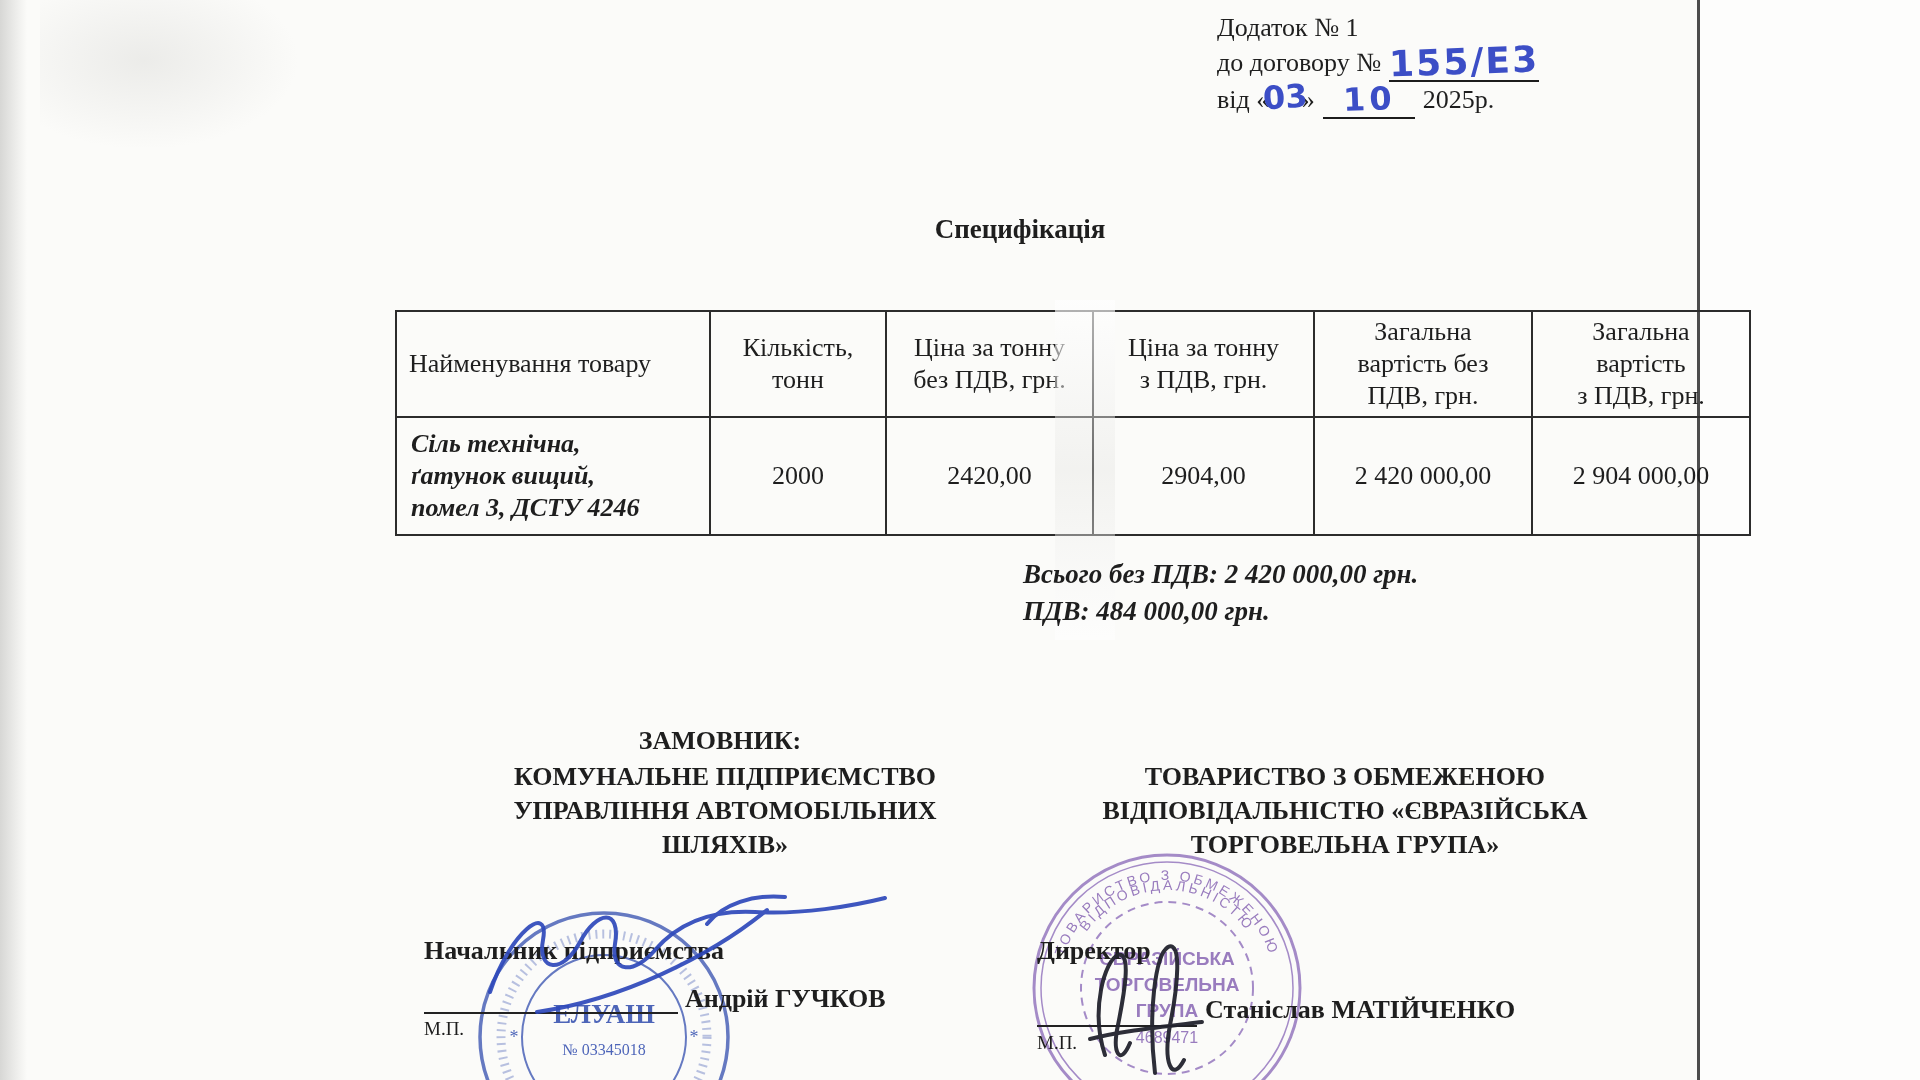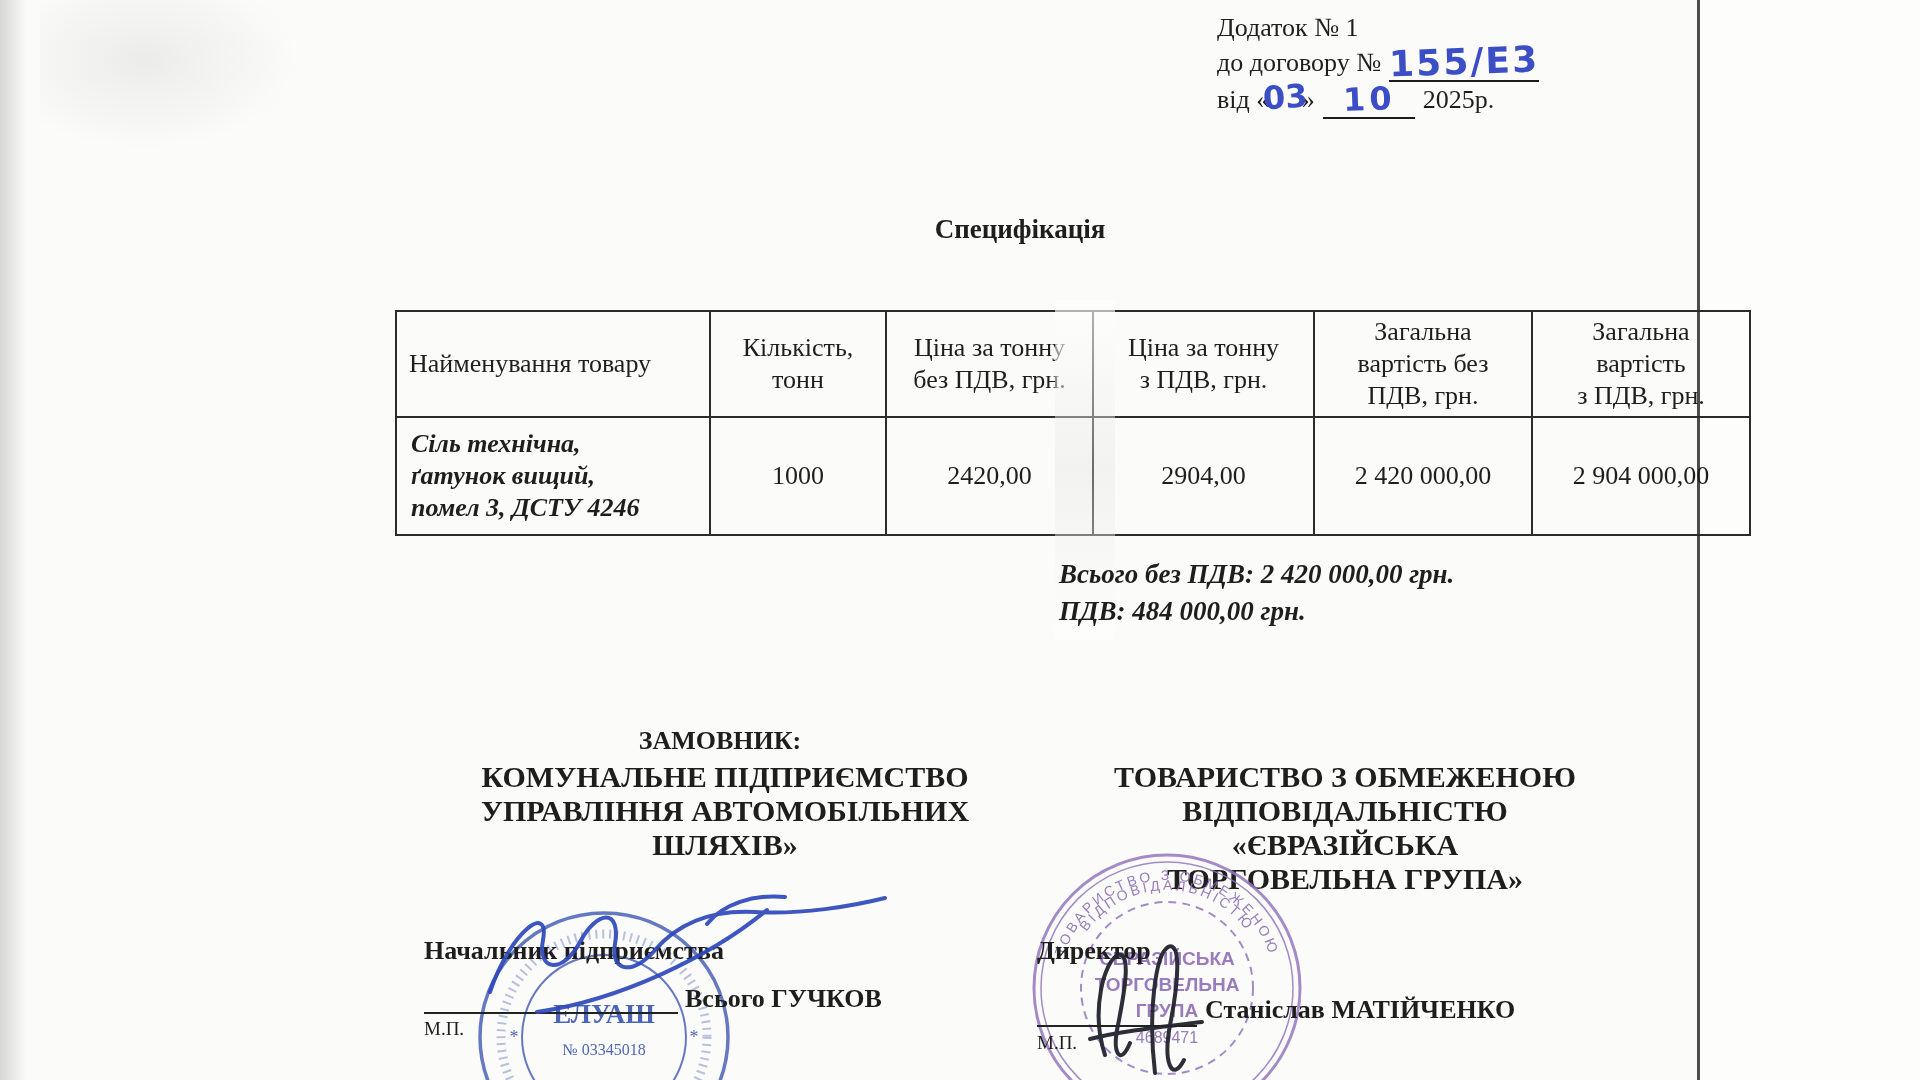--- a/index.html
+++ b/index.html
@@ -31,25 +31,25 @@
   .spec-table{position:absolute;left:395px;top:310px;border-collapse:collapse;table-layout:fixed;}
   .spec-table td{border:2px solid #2c2c2c;font-size:26px;text-align:center;vertical-align:middle;
                  padding:4px 8px;line-height:32px;}
   .pre{white-space:pre-line;}
   .c1{width:290px;border-radius:29px;} .c2{width:158px;} .c3{width:189px;} .c4{width:203px;} .c5{width:200px;} .c6{width:200px;}
   .hrow td{height:96px;font-weight:normal;}
   .drow td{height:108px;}
   .cell-name-h{text-align:left !important;padding-left:12px !important;}
   .cell-name{text-align:left !important;padding-left:14px !important;font-weight:bold;font-style:italic;line-height:36px;}
 
-  .totals{position:absolute;left:1023px;top:556px;font-size:27px;font-weight:bold;font-style:italic;line-height:37px;margin-left:36px;}
+  .totals{position:absolute;left:1023px;top:556px;font-size:27px;font-weight:bold;font-style:italic;line-height:37px;}
 
   .role-label{position:absolute;top:694px;width:360px;text-align:center;font-weight:bold;font-size:26px;}
   .customer-role{left:540px;margin-top:32px;} .supplier-role{left:1165px;}
-  .company{position:absolute;top:760px;text-align:center;font-weight:bold;font-size:30px;line-height:34px;}
+  .company{position:absolute;top:760px;text-align:center;font-weight:bold;font-size:26px;line-height:34px;}
   .customer-company{left:440px;width:570px;}
   .supplier-company{left:1075px;width:540px;}
 
   .signer-title{position:absolute;font-weight:bold;font-size:26px;}
   .sig-line{position:absolute;height:0;border-top:2px solid #222;}
   .signer-name{position:absolute;font-weight:bold;font-size:26px;}
   .mp{position:absolute;font-size:19px;}
 
   .stamp-svg,.sig-svg{position:absolute;pointer-events:none;}
 </style>
@@ -88,21 +88,21 @@
 вартість без
 ПДВ, грн.</td>
       <td class="c6 pre">Загальна
 вартість
 з ПДВ, грн.</td>
     </tr>
     <tr class="drow">
       <td class="c1 cell-name pre">Сіль технічна,
 ґатунок вищий,
 помел 3, ДСТУ 4246</td>
-      <td class="c2">1000</td>
+      <td class="c2">2000</td>
       <td class="c3">2420,00</td>
       <td class="c4">2904,00</td>
       <td class="c5">2 420 000,00</td>
       <td class="c6">2 904 000,00</td>
     </tr>
   </tbody>
     </table>
 
   <div class="smudge-table"></div>
 
@@ -153,21 +153,21 @@
       <text font-size="14" letter-spacing="3"><textPath href="#arcBottom" startOffset="50%" text-anchor="middle">ВІДПОВІДАЛЬНІСТЮ</textPath></text>
       <text x="145" y="122" font-size="19" font-weight="bold">ЄВРАЗІЙСЬКА</text>
       <text x="145" y="148" font-size="19" font-weight="bold">ТОРГОВЕЛЬНА</text>
       <text x="145" y="174" font-size="19" font-weight="bold">ГРУПА</text>
       <text x="145" y="200" font-size="16">4689471</text>
     </g>
   </svg>
 
   <div class="signer-title" style="left:424px;top:936px;">Начальник підприємства</div>
   <div class="sig-line" style="left:424px;top:1012px;width:254px;"></div>
-  <div class="signer-name" style="left:685px;top:984px;">Всього ГУЧКОВ</div>
+  <div class="signer-name" style="left:685px;top:984px;">Андрій ГУЧКОВ</div>
   <div class="mp" style="left:424px;top:1018px;">М.П.</div>
 
   <div class="signer-title" style="left:1037px;top:936px;">Директор</div>
   <div class="sig-line" style="left:1037px;top:1025px;width:160px;"></div>
   <div class="signer-name" style="left:1205px;top:995px;">Станіслав МАТІЙЧЕНКО</div>
   <div class="mp" style="left:1037px;top:1032px;">М.П.</div>
 
   <svg class="sig-svg" style="left:455px;top:862px;" width="450" height="165" viewBox="0 0 450 165">
     <g stroke="#2e49bb" stroke-width="4" fill="none" stroke-linecap="round" opacity="0.92">
       <path d="M 35,130 C 55,70 95,40 88,78 C 82,110 108,112 125,80 C 142,48 166,46 160,82 C 155,112 180,112 200,88 C 226,58 262,48 300,50 C 345,53 398,44 430,36"></path>

